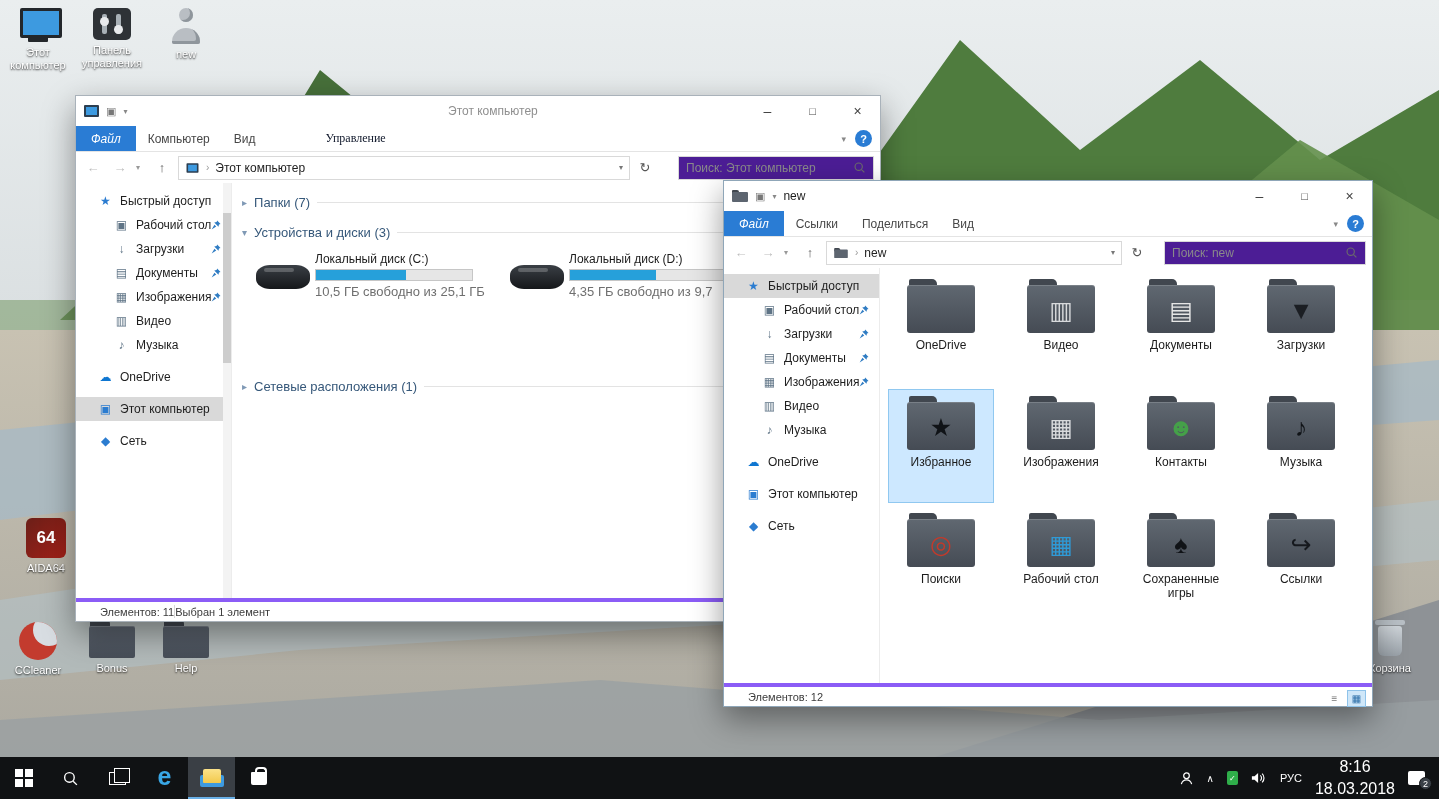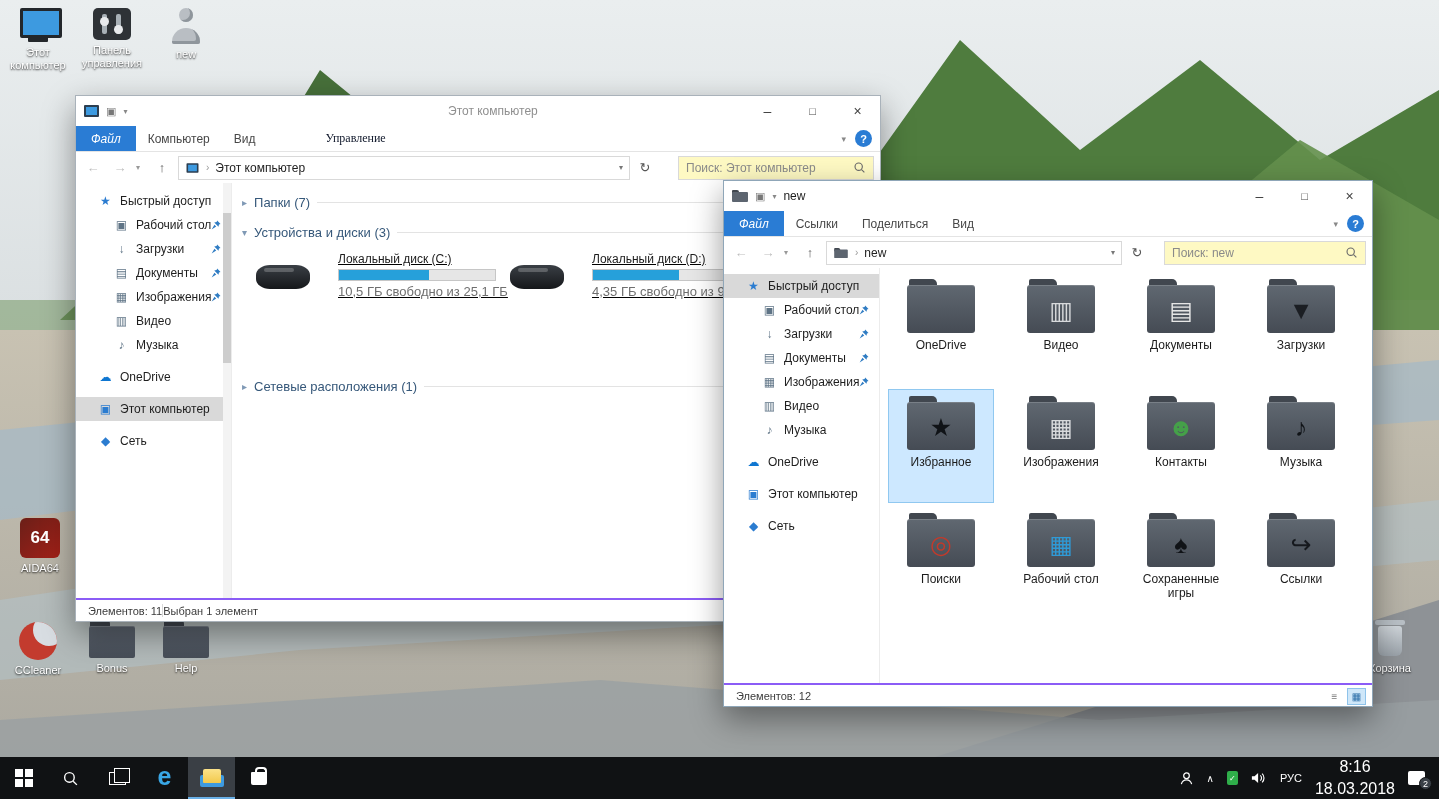--- a/index.html
+++ b/index.html
@@ -54,51 +54,51 @@
   .chev { color:#888; font-size:9px; }
   .addr { height:31px; display:flex; align-items:center; padding:0 6px; gap:5px; flex:0 0 auto; }
   .nav { width:22px; text-align:center; font-size:13px; color:#bdbdbd; }
   .nav.en { color:#555; }
   .navdd { font-size:8px; color:#999; width:10px; }
   .abox { height:24px; border:1px solid #d9d9d9; display:flex; align-items:center; padding:0 6px; gap:6px; background:#fff; }
   .atext { font-size:12px; color:#222; }
   .asep { color:#999; font-size:10px; }
   .addrdd { margin-left:auto; font-size:8px; color:#777; }
   .refresh { width:20px; text-align:center; color:#555; font-size:13px; }
-  .sbox { height:24px; border:1px solid #d9d9d9; display:flex; align-items:center; padding:0 7px; background:#fef9c3; margin-left:auto; }
+  .sbox { height:24px; border:1px solid #d9d9d9; display:flex; align-items:center; padding:0 7px; background:#4c1d95; margin-left:auto; }
   .stext { font-size:12px; color:#8a8a8a; flex:1; white-space:nowrap; overflow:hidden; }
   .bodyrow { flex:1; display:flex; min-height:0; }
   .sidebar { width:156px; position:relative; padding-top:6px; flex:0 0 auto; border-right:1px solid #ececec; }
   .si { height:24px; display:flex; align-items:center; gap:7px; padding-left:22px; position:relative; font-size:12px; color:#1e1e1e; white-space:nowrap; }
   .si.sub { padding-left:38px; }
   .si.sel { background:#d9d9d9; }
   .si-ic { width:15px; text-align:center; font-size:12px; color:#5f7486; flex:0 0 auto; }
   .si[data-name$="onedrive"] .si-ic { color:#0e76d1; }
   .si[data-name$="network"] .si-ic, .si[data-name$="quick-access"] .si-ic, .si[data-name$="this-pc"] .si-ic { color:#2b7cd0; }
   .pin { position:absolute; right:10px; top:7px; }
   .sb-scroll { position:absolute; right:0; top:0; bottom:0; width:8px; background:#f3f3f3; }
   .sb-thumb { position:absolute; right:0; width:8px; background:#cdcdcd; }
   .content { flex:1; position:relative; overflow:hidden; background:#fff; }
   .ghead { position:absolute; left:10px; right:12px; display:flex; align-items:center; gap:7px; font-size:13px; color:#36587a; }
   .ghead .chv { color:#7f99b5; font-size:10px; }
   .ghead .rule { flex:1; height:1px; background:#e3e3e3; }
-  .dtile { position:absolute; display:flex; align-items:center; padding-left:20px; width:252px; height:56px; gap:26px;text-decoration:underline; }
+  .dtile { position:absolute; display:flex; align-items:center; padding-left:20px; width:252px; height:56px; gap:3px; }
   .dmeta { display:flex; flex-direction:column; gap:3px; }
   .dname { font-size:12px; color:#1c1c1c; white-space:nowrap; }
   .dbar { width:158px; height:12px; background:#e6e6e6; border:1px solid #c6c6c6; display:block; }
   .dfill { display:block; height:100%; background:#26a0da; }
   .dinfo { font-size:13px; color:#6f6f6f; white-space:nowrap; }
   .cdrow { position:absolute; display:flex; align-items:center; gap:10px; padding-left:20px; background:#d9d9d9; width:252px; height:52px; }
   .hdd { width:56px; height:34px; position:relative; flex:0 0 auto; }
   .hdd::before { content:""; position:absolute; left:0; right:2px; top:7px; bottom:3px; background:linear-gradient(180deg,#3a3f45,#15171a); border-radius:14px/10px; }
   .hdd::after { content:""; position:absolute; left:8px; top:10px; width:30px; height:4px; background:rgba(255,255,255,.22); border-radius:2px; }
   .cdd { width:56px; height:34px; position:relative; flex:0 0 auto; }
   .cdd::before { content:""; position:absolute; left:0; right:6px; top:12px; bottom:2px; background:linear-gradient(180deg,#44494f,#1a1c1f); border-radius:8px/6px; }
   .cdd .disc { position:absolute; right:4px; top:0; width:24px; height:24px; border-radius:50%; border:1px solid #9aa0a6; background:radial-gradient(circle,#ffffff 16%,#d3d8dc 17% 58%,#aeb4ba 59%); }
-  .sbar { height:23px; border-top:2px solid #8b5cf6; display:flex; align-items:center; padding:0 12px; font-size:11px; color:#3c3c3c; flex:0 0 auto; position:relative; }
+  .sbar { height:23px; border-top:4px solid #8b5cf6; display:flex; align-items:center; padding:0 24px; font-size:11px; color:#3c3c3c; flex:0 0 auto; position:relative; }
   .sbar .sep { width:1px; height:13px; background:#d9d9d9; }
   .viewbtns { position:absolute; right:6px; top:3px; display:flex; gap:3px; }
   .vb { width:19px; height:17px; border:1px solid transparent; display:flex; align-items:center; justify-content:center; font-size:10px; color:#777; }
   .vb.on { background:#cfe7f9; border-color:#8fc3ea; color:#2b6ea8; }
 
   
   .tile { position:absolute; width:106px; height:114px; display:flex; flex-direction:column; align-items:center; padding-top:4px; border:1px solid transparent; }
   .tile.sel { background:#cde8ff; border-color:#90c8f0; }
   .bfolder { position:relative; width:68px; height:54px; margin-top:2px; flex:0 0 auto; }
   .bfolder::before { content:""; position:absolute; left:2px; top:0; width:28px; height:11px; background:#41474f; border-radius:2px 5px 0 0; }
@@ -162,21 +162,21 @@
     <span class="lbl" data-name="desktop-icon-label">Этот компьютер</span>
   </div>
   <div class="dicon" style="left:74px;top:8px" data-name="desktop-icon-control-panel">
     <span class="ic-cpanel" data-name="control-panel-icon"></span>
     <span class="lbl" data-name="desktop-icon-label">Панель управления</span>
   </div>
   <div class="dicon" style="left:148px;top:8px" data-name="desktop-icon-user-new">
     <span class="ic-user" data-name="user-icon"></span>
     <span class="lbl" data-name="desktop-icon-label">new</span>
   </div>
-  <div class="dicon" style="left:2px;top:518px" data-name="desktop-icon-aida64">
+  <div class="dicon" style="left:8px;top:518px" data-name="desktop-icon-aida64">
     <span class="ic-aida" data-name="aida64-icon">64</span>
     <span class="lbl" data-name="desktop-icon-label">AIDA64</span>
   </div>
   <div class="dicon" style="left:0;top:622px" data-name="desktop-icon-ccleaner">
     <span class="ic-ccleaner" data-name="ccleaner-icon"></span>
     <span class="lbl" data-name="desktop-icon-label">CCleaner</span>
   </div>
   <div class="dicon" style="left:74px;top:620px" data-name="desktop-icon-bonus">
     <span class="gfolder" data-name="folder-icon"></span>
     <span class="lbl" data-name="desktop-icon-label">Bonus</span>

